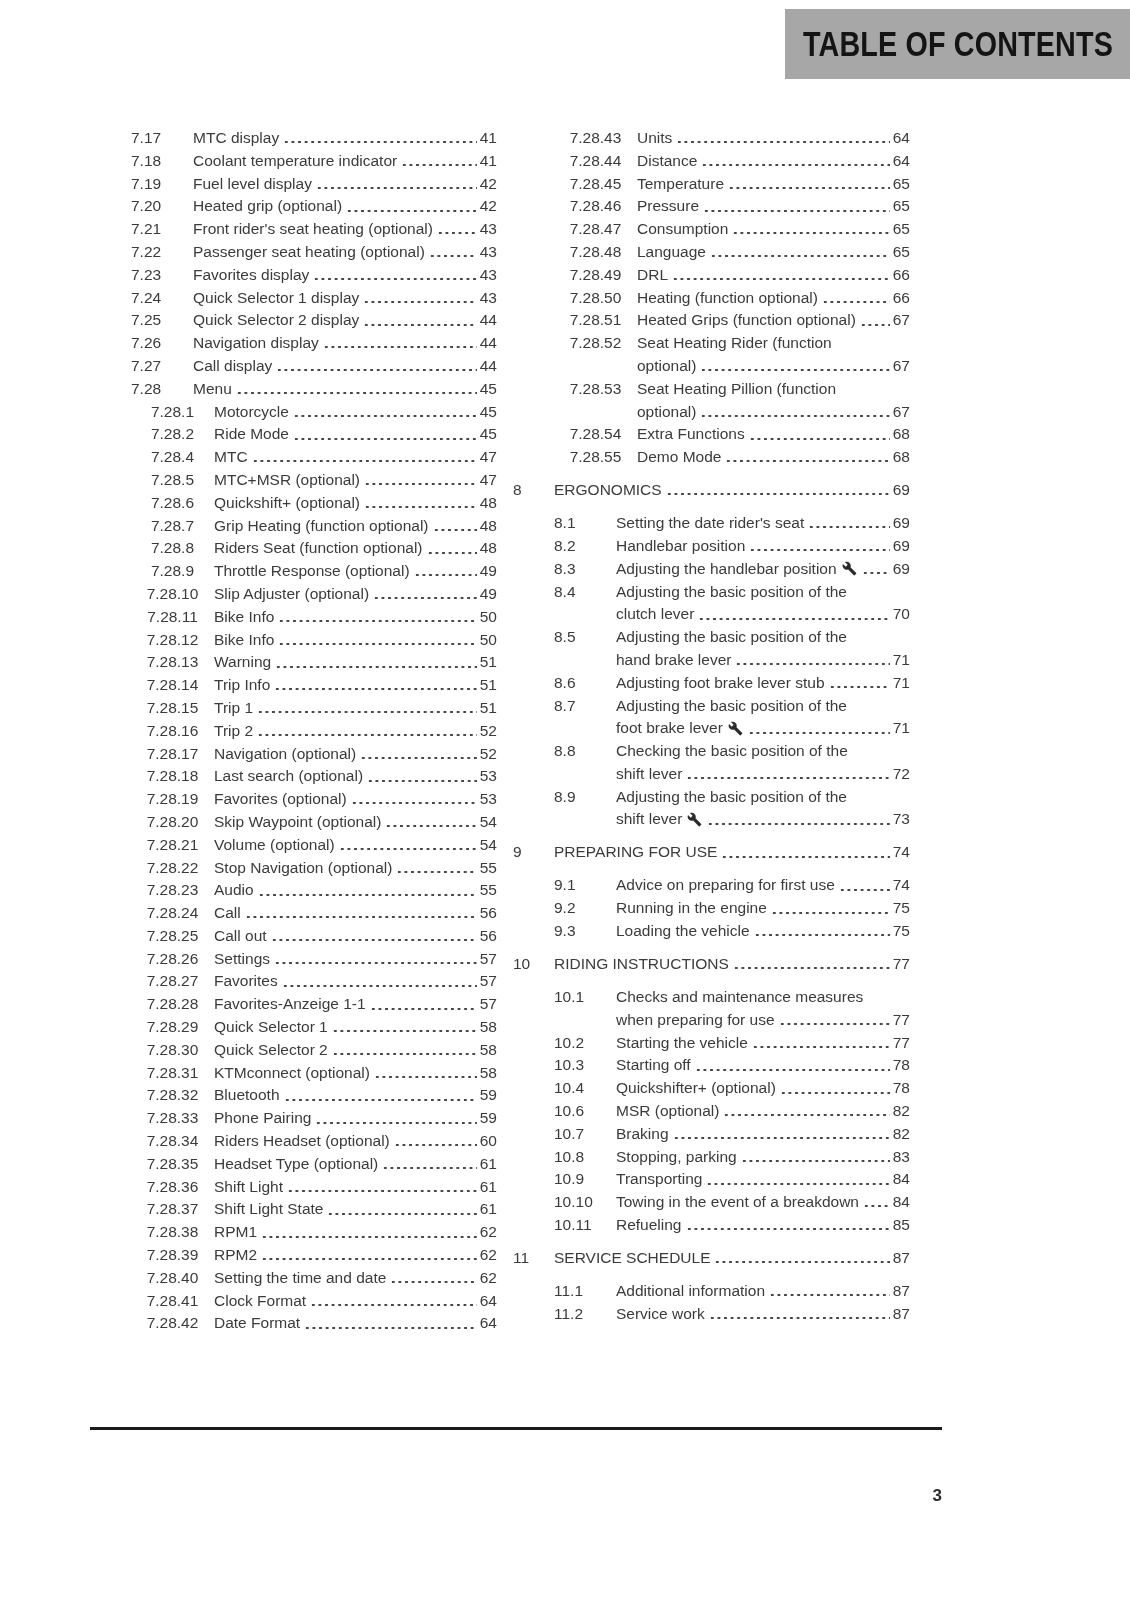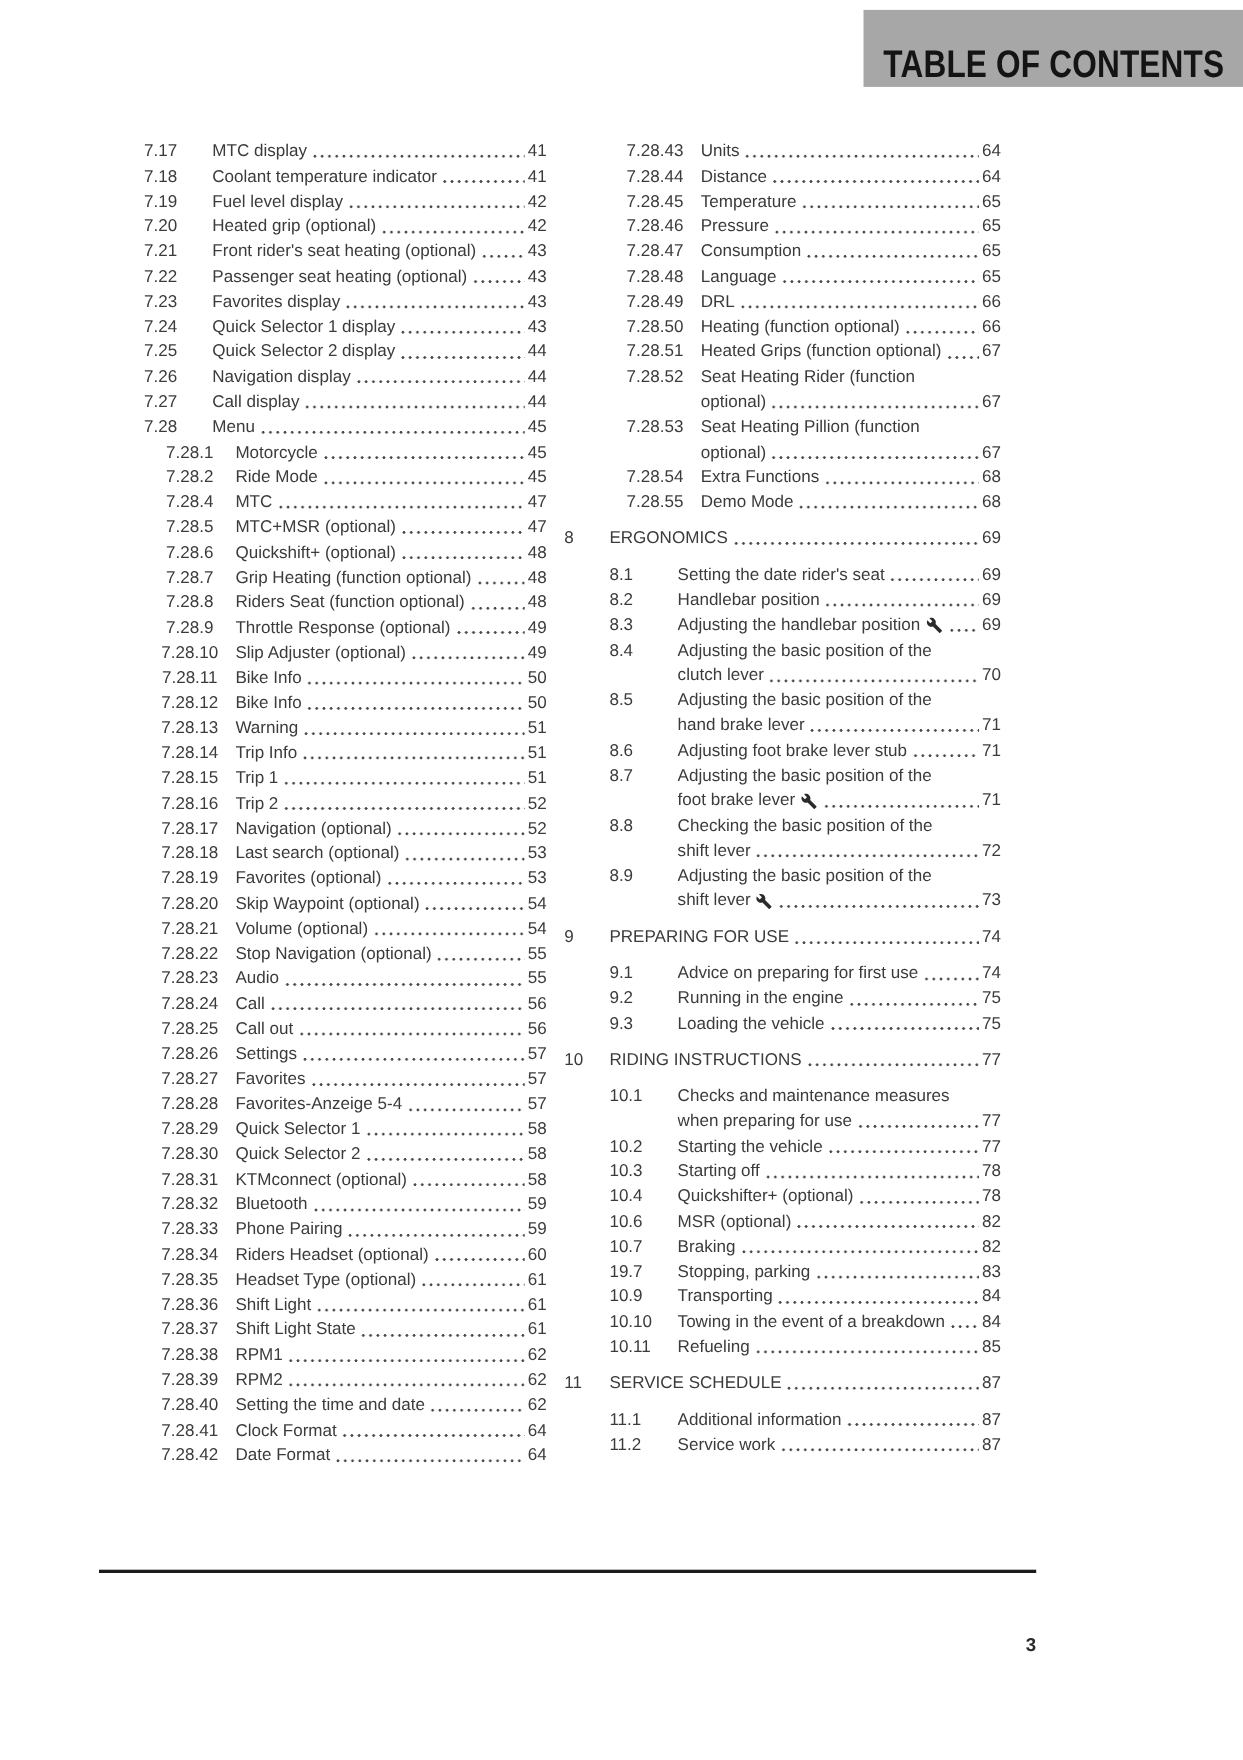--- a/index.html
+++ b/index.html
@@ -2,21 +2,21 @@
 <html><head>
 <meta charset="utf-8">
 <style>
   html,body { margin:0; padding:0; background:#ffffff; }
   .page {
     position:relative; width:1130px; height:1600px; background:#ffffff;
     font-family:"Liberation Sans","DejaVu Sans",sans-serif; overflow:hidden;
   }
   .header-band {
     position:absolute; left:785px; top:9px; width:345px; height:70px;
-    background:#a7a7a7; display:flex; align-items:flex-end; justify-content:center;
+    background:#a7a7a7; display:flex; align-items:center; justify-content:center;
   }
   .header-title {
     font-size:35px; font-weight:bold; color:#141414; white-space:nowrap;
     transform:scaleX(0.82); letter-spacing:0.2px;
   }
   .columns { position:absolute; left:90px; top:127px; display:flex; gap:16px; }
   .col-left  { width:407px; }
   .col-right { width:397px; }
   .entry { display:flex; font-size:15.5px; line-height:22.8px; color:#3b3b3b; }
   .lvl1, .lvl2 { margin-left:41px; }
@@ -430,21 +430,21 @@
               <span class="txt">Favorites</span>
               <span class="leader"></span>
               <span class="pg">57</span>
             </div>
           </div>
         </div>
         <div class="entry lvl2">
           <span class="num">7.28.28</span>
           <div class="body">
             <div class="lastline">
-              <span class="txt">Favorites-Anzeige 5-4</span>
+              <span class="txt">Favorites-Anzeige 1-1</span>
               <span class="leader"></span>
               <span class="pg">57</span>
             </div>
           </div>
         </div>
         <div class="entry lvl2">
           <span class="num">7.28.29</span>
           <div class="body">
             <div class="lastline">
               <span class="txt">Quick Selector 1</span>
@@ -942,21 +942,21 @@
           <span class="num">10.7</span>
           <div class="body">
             <div class="lastline">
               <span class="txt">Braking</span>
               <span class="leader"></span>
               <span class="pg">82</span>
             </div>
           </div>
         </div>
         <div class="entry lvl1">
-          <span class="num">19.7</span>
+          <span class="num">10.8</span>
           <div class="body">
             <div class="lastline">
               <span class="txt">Stopping, parking</span>
               <span class="leader"></span>
               <span class="pg">83</span>
             </div>
           </div>
         </div>
         <div class="entry lvl1">
           <span class="num">10.9</span>

